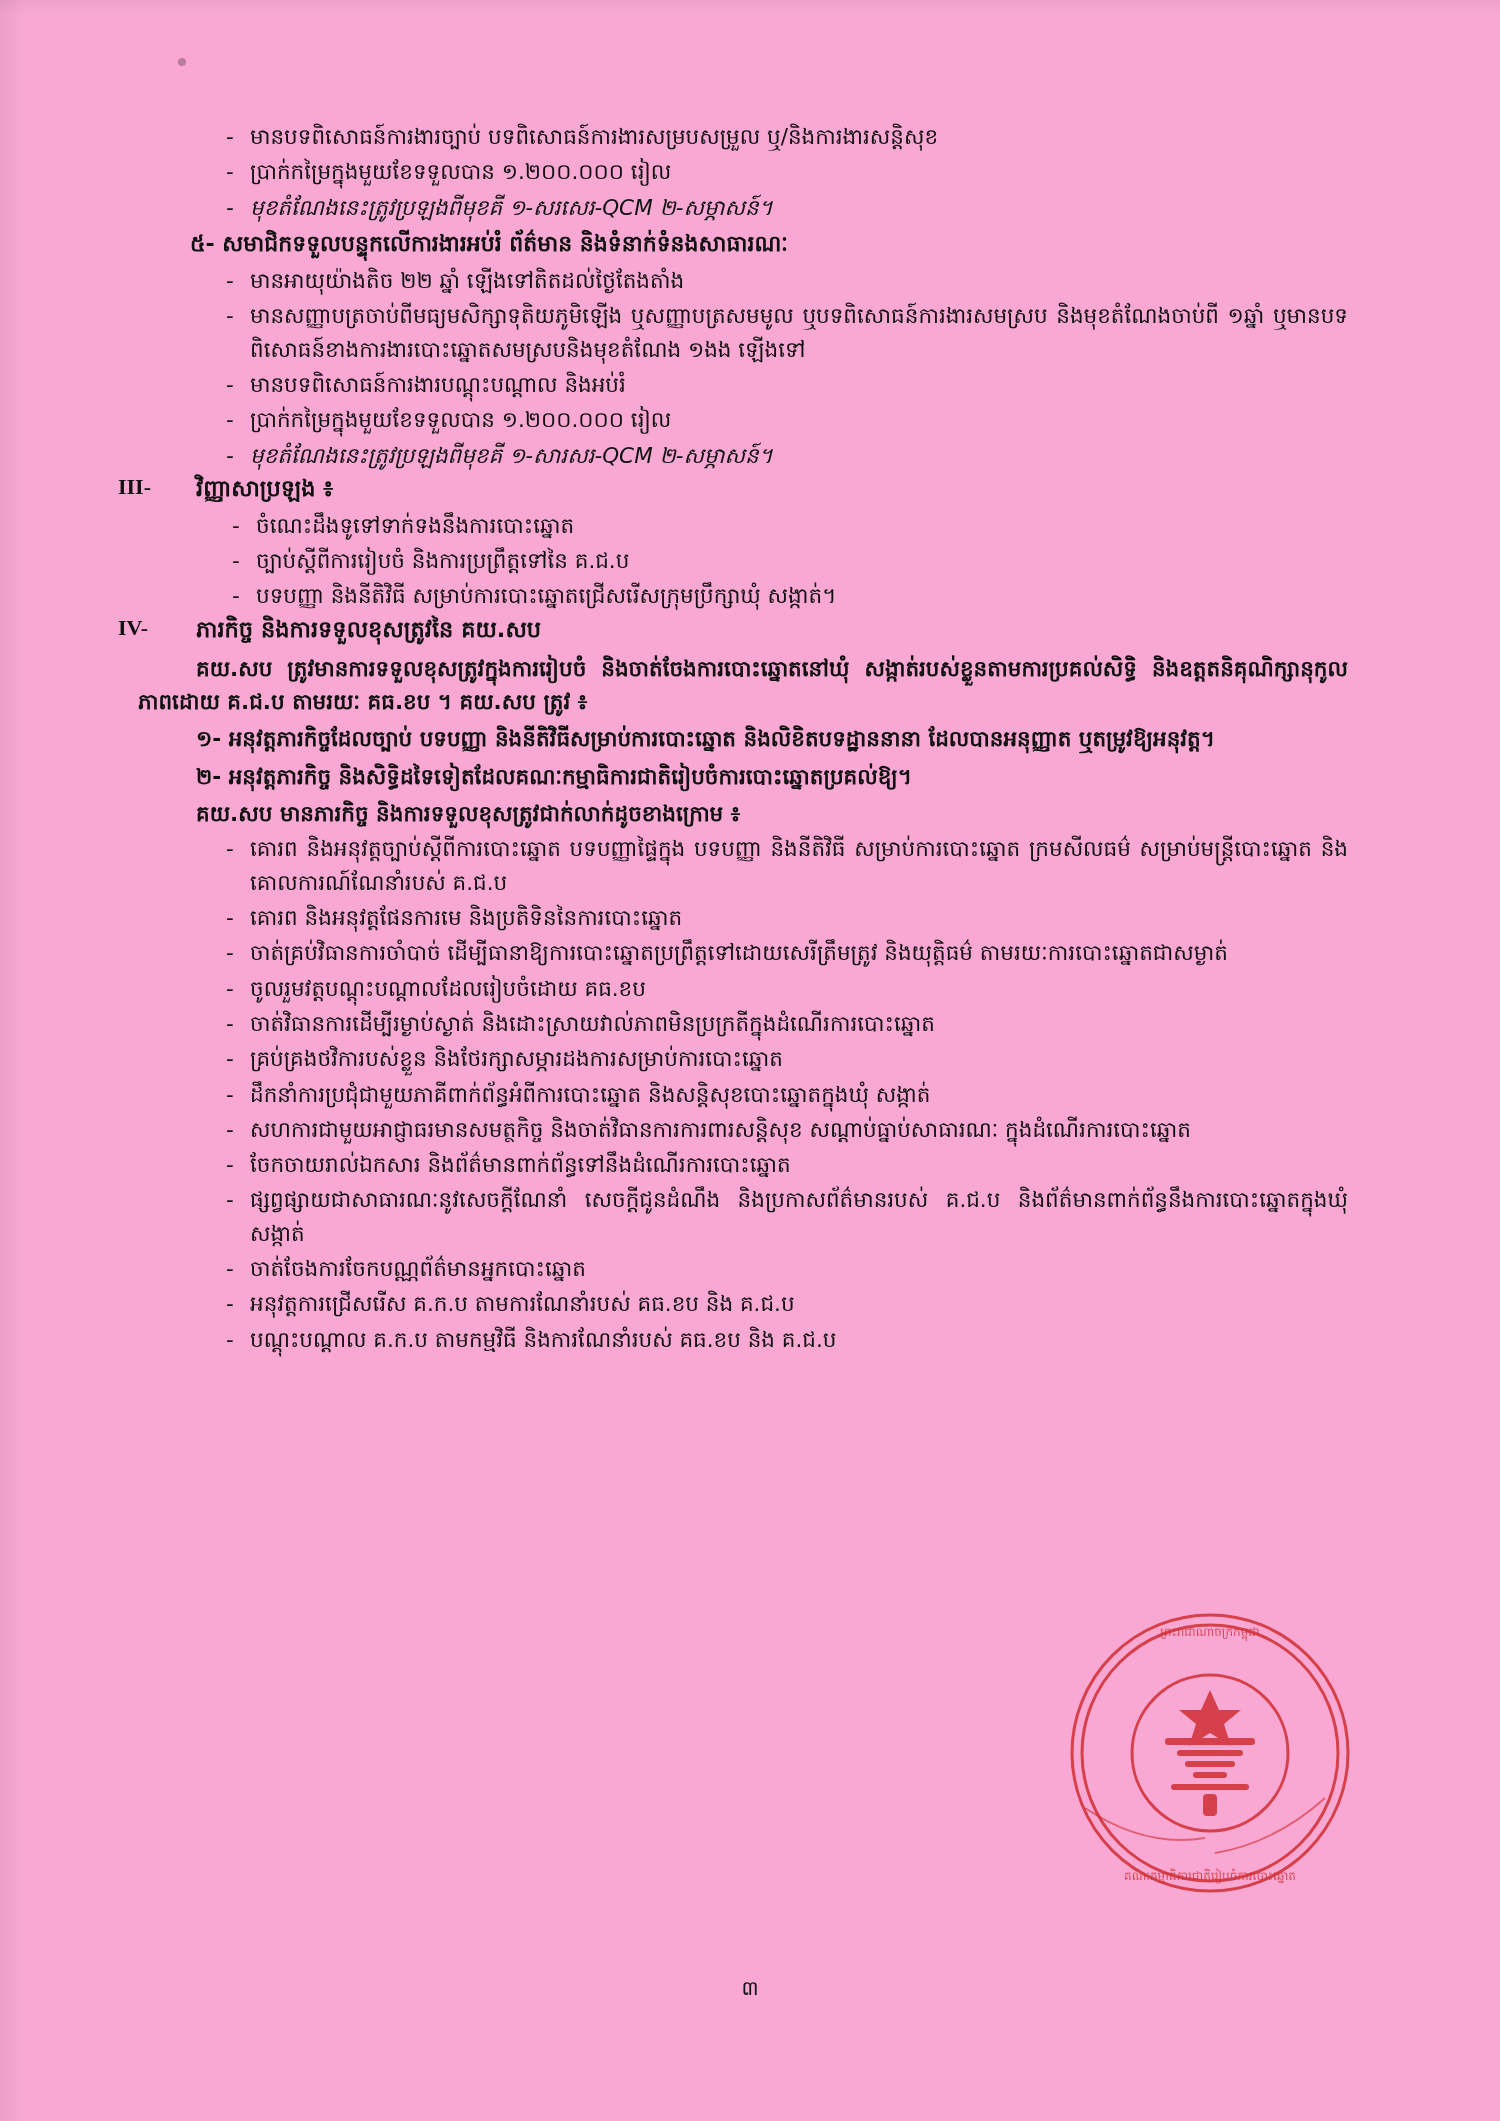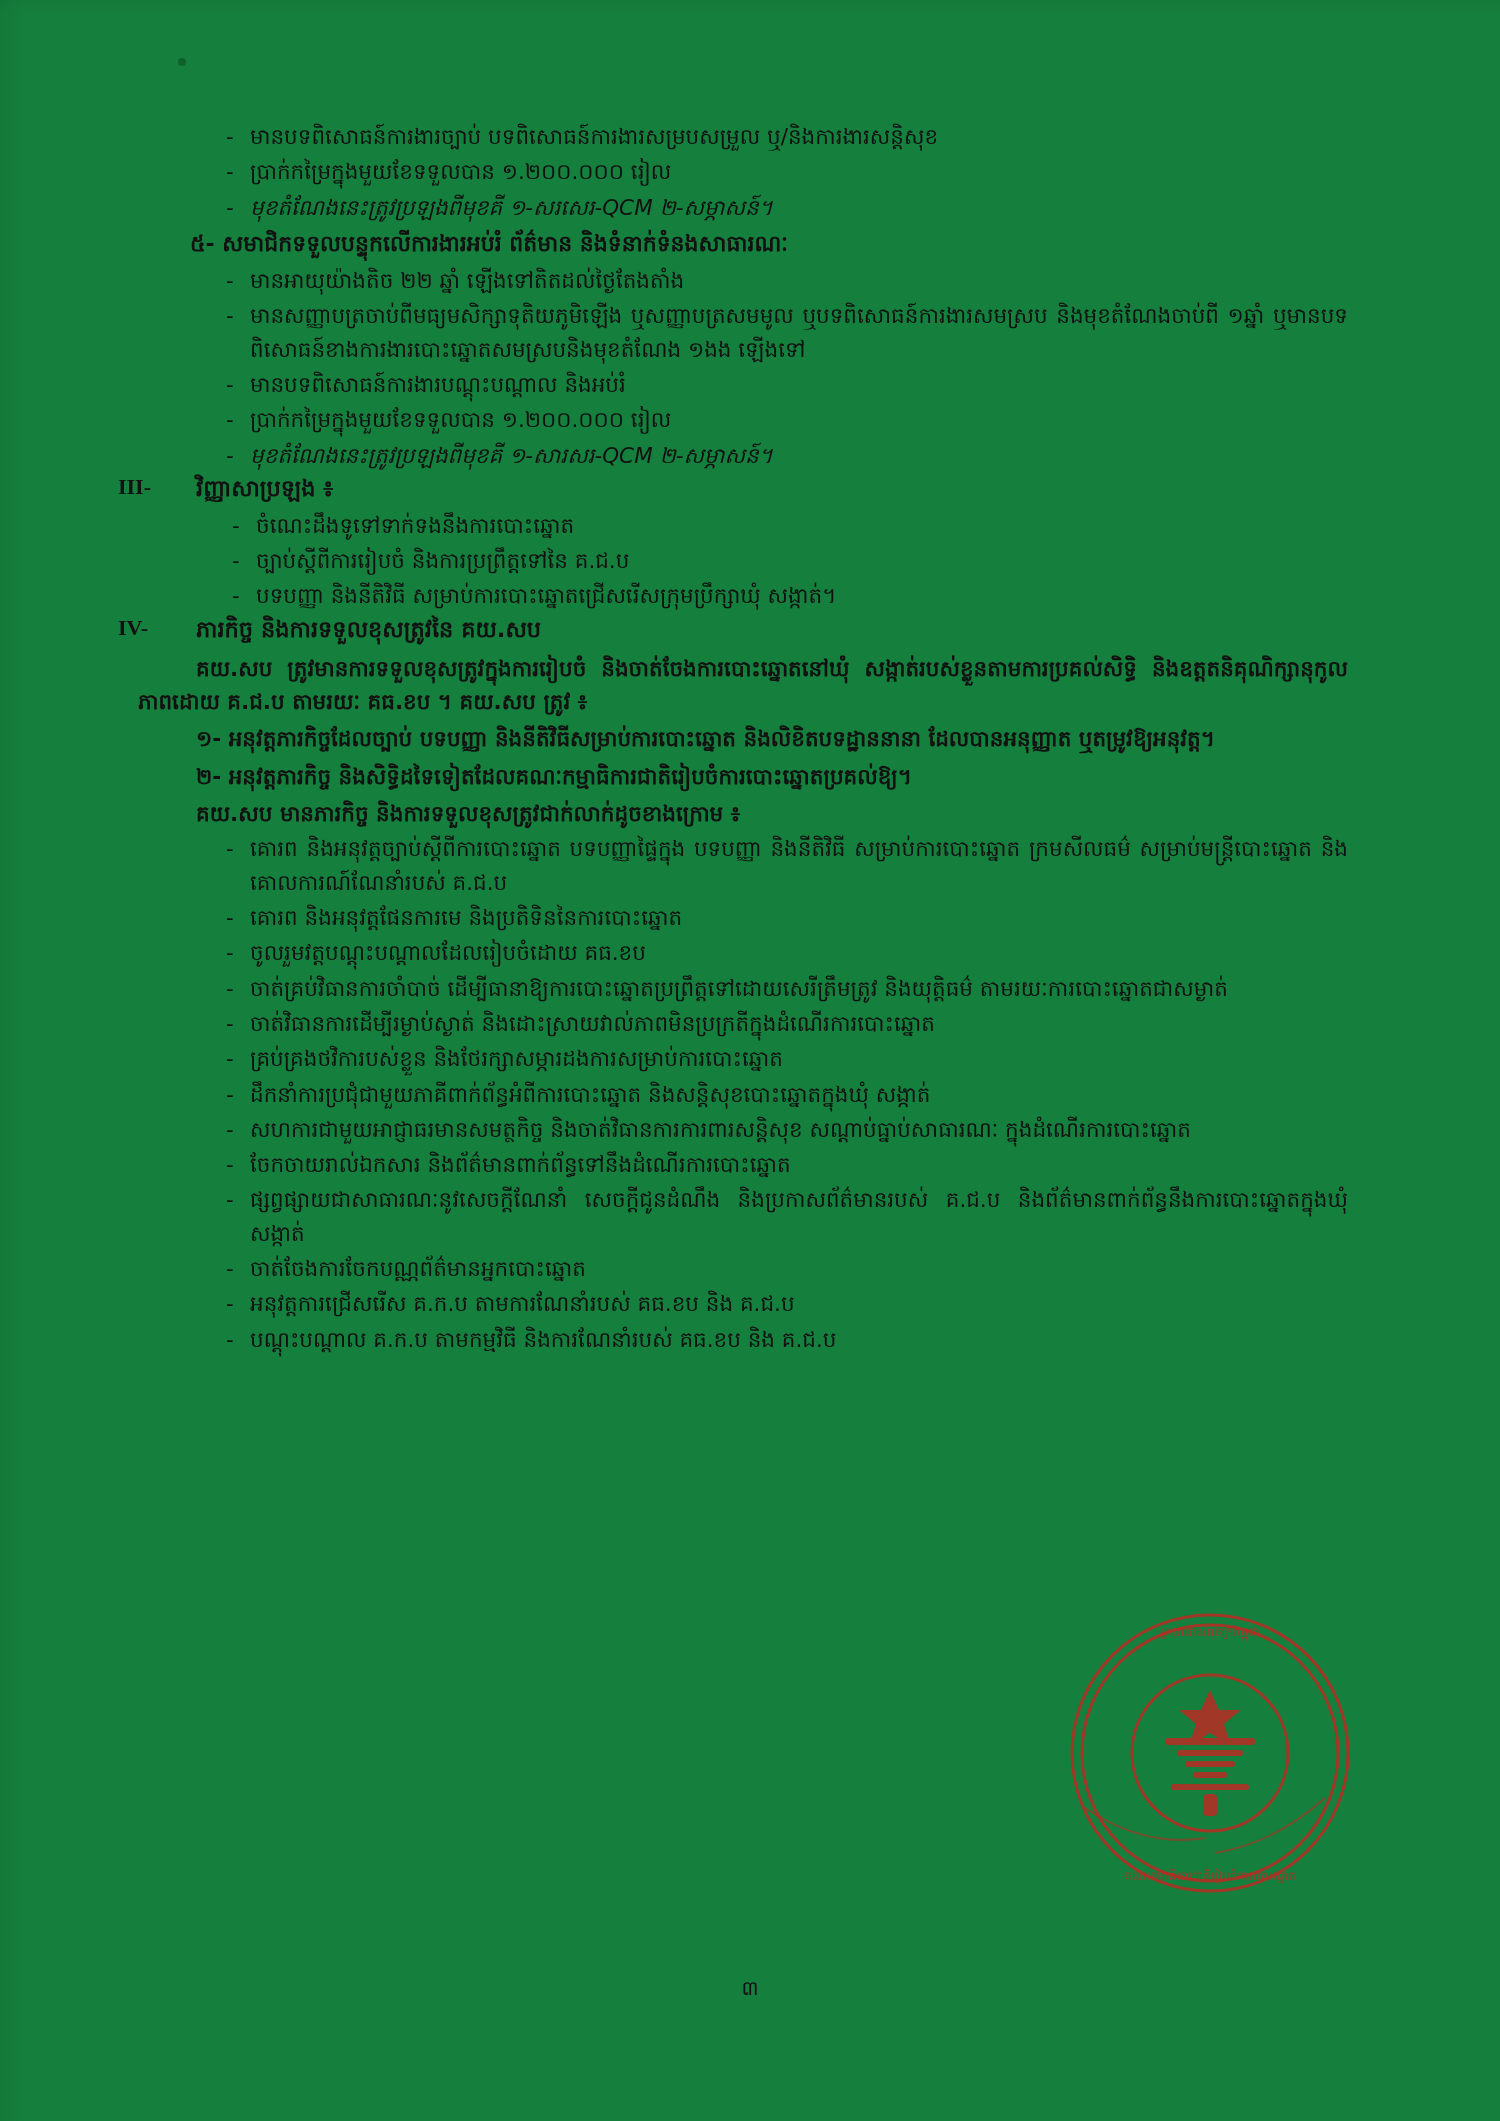--- a/index.html
+++ b/index.html
@@ -8,21 +8,21 @@
     height:2121px;
     background:#ffffff;
     font-family:"DejaVu Sans", sans-serif;
     color:#111;
     position:relative;
     overflow:hidden;
   }
   .page {
     position:absolute;
     inset:0;
-    background:#15803d;
+    background:#f9a8d4;
   }
   
   .scan-edge-left {
     position:absolute; left:0; top:0; width:26px; height:100%;
     background:linear-gradient(to right, rgba(0,0,0,0.055), rgba(0,0,0,0));
     pointer-events:none;
   }
   .scan-edge-top {
     position:absolute; left:0; top:0; height:18px; width:100%;
     background:linear-gradient(to bottom, rgba(0,0,0,0.04), rgba(0,0,0,0));
@@ -158,22 +158,22 @@
     </div>
 
     <p class="para">គយ.សប ត្រូវមានការទទួលខុសត្រូវក្នុងការរៀបចំ និងចាត់ចែងការបោះឆ្នោតនៅឃុំ សង្កាត់របស់ខ្លួនតាមការប្រគល់សិទ្ធិ និងឧត្តតនិគុណិក្សានុកូលភាពដោយ គ.ជ.ប តាមរយៈ គធ.ខប ។ គយ.សប ត្រូវ ៖</p>
     <p class="para">១- អនុវត្តភារកិច្ចដែលច្បាប់ បទបញ្ញា និងនីតិវិធីសម្រាប់ការបោះឆ្នោត និងលិខិតបទដ្ឋាននានា ដែលបានអនុញ្ញាត ឬតម្រូវឱ្យអនុវត្ត។</p>
     <p class="para">២- អនុវត្តភារកិច្ច និងសិទ្ធិដទៃទៀតដែលគណៈកម្មាធិការជាតិរៀបចំការបោះឆ្នោតប្រគល់ឱ្យ។</p>
     <p class="para">គយ.សប មានភារកិច្ច និងការទទួលខុសត្រូវជាក់លាក់ដូចខាងក្រោម ៖</p>
 
     <ul class="dash indent1">
       <li>គោរព និងអនុវត្តច្បាប់ស្ដីពីការបោះឆ្នោត បទបញ្ញាផ្ទៃក្នុង បទបញ្ញា និងនីតិវិធី សម្រាប់ការបោះឆ្នោត ក្រមសីលធម៌ សម្រាប់មន្ត្រីបោះឆ្នោត និងគោលការណ៍ណែនាំរបស់ គ.ជ.ប</li>
       <li>គោរព និងអនុវត្តផែនការមេ និងប្រតិទិននៃការបោះឆ្នោត</li>
+      <li>ចាត់គ្រប់វិធានការចាំបាច់ ដើម្បីធានាឱ្យការបោះឆ្នោតប្រព្រឹត្តទៅដោយសេរីត្រឹមត្រូវ និងយុត្តិធម៌ តាមរយៈការបោះឆ្នោតជាសម្ងាត់</li>
       <li>ចូលរួមវត្តបណ្ដុះបណ្ដាលដែលរៀបចំដោយ គធ.ខប</li>
-      <li>ចាត់គ្រប់វិធានការចាំបាច់ ដើម្បីធានាឱ្យការបោះឆ្នោតប្រព្រឹត្តទៅដោយសេរីត្រឹមត្រូវ និងយុត្តិធម៌ តាមរយៈការបោះឆ្នោតជាសម្ងាត់</li>
       <li>ចាត់វិធានការដើម្បីរម្ងាប់ស្ងាត់ និងដោះស្រាយវាល់ភាពមិនប្រក្រតីក្នុងដំណើរការបោះឆ្នោត</li>
       <li>គ្រប់គ្រងថវិការបស់ខ្លួន និងថែរក្សាសម្ភារដងការសម្រាប់ការបោះឆ្នោត</li>
       <li>ដឹកនាំការប្រជុំជាមួយភាគីពាក់ព័ន្ធអំពីការបោះឆ្នោត និងសន្តិសុខបោះឆ្នោតក្នុងឃុំ សង្កាត់</li>
       <li>សហការជាមួយអាជ្ញាធរមានសមត្ថកិច្ច និងចាត់វិធានការការពារសន្តិសុខ សណ្ដាប់ធ្នាប់សាធារណៈ ក្នុងដំណើរការបោះឆ្នោត</li>
       <li>ចែកចាយរាល់ឯកសារ និងព័ត៌មានពាក់ព័ន្ធទៅនឹងដំណើរការបោះឆ្នោត</li>
       <li>ផ្សព្វផ្សាយជាសាធារណៈនូវសេចក្ដីណែនាំ សេចក្ដីជូនដំណឹង និងប្រកាសព័ត៌មានរបស់ គ.ជ.ប និងព័ត៌មានពាក់ព័ន្ធនឹងការបោះឆ្នោតក្នុងឃុំ សង្កាត់</li>
       <li>ចាត់ចែងការចែកបណ្ណព័ត៌មានអ្នកបោះឆ្នោត</li>
       <li>អនុវត្តការជ្រើសរើស គ.ក.ប តាមការណែនាំរបស់ គធ.ខប និង គ.ជ.ប</li>
       <li>បណ្ដុះបណ្ដាល គ.ក.ប តាមកម្មវិធី និងការណែនាំរបស់ គធ.ខប និង គ.ជ.ប</li>
     </ul>

